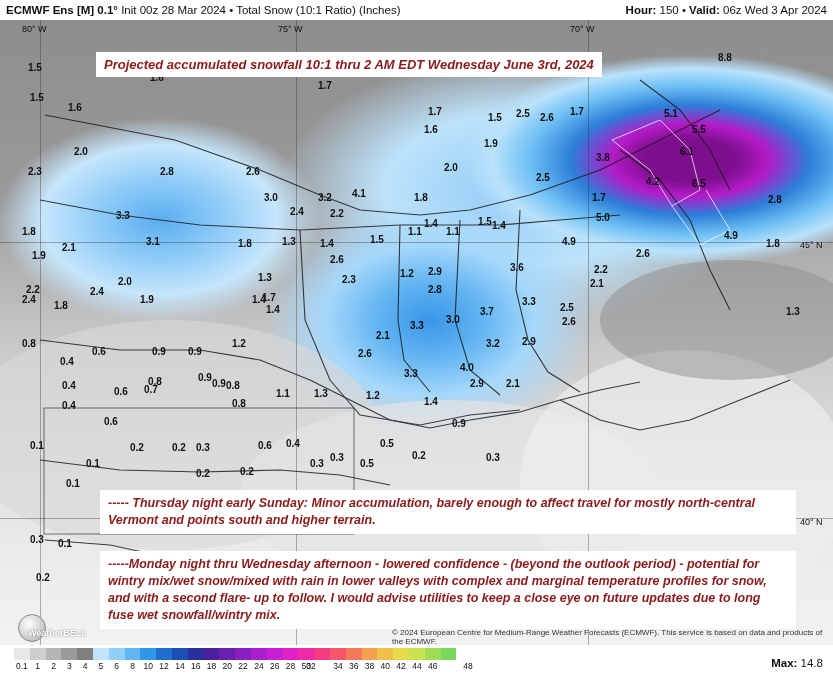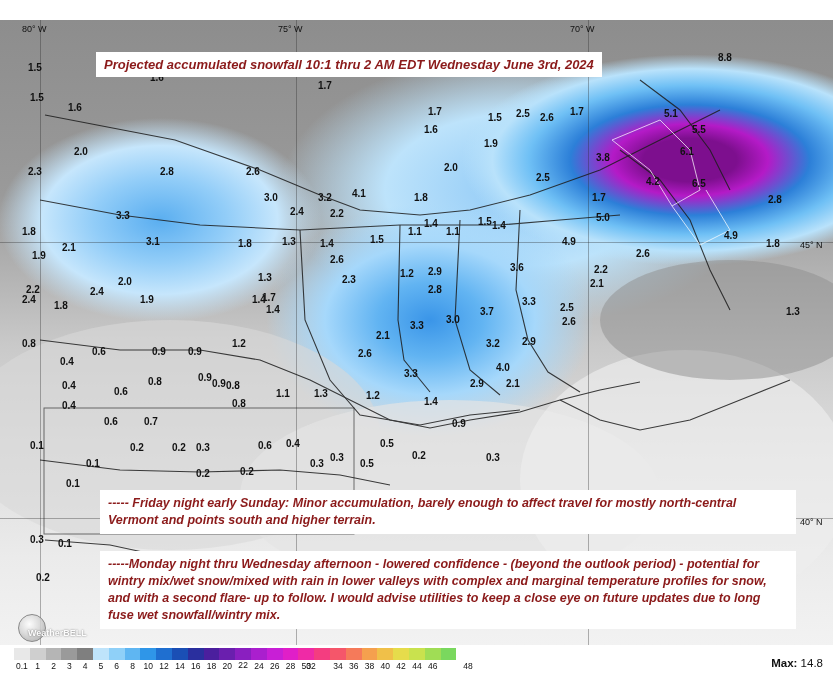--- a/index.html
+++ b/index.html
@@ -64,20 +64,35 @@
   .cbar-labels{position:absolute;left:14px;top:16px;height:12px;}
   .cbar-labels span{position:absolute;font-size:8.5px;color:#111;transform:translateX(-50%);}
   .maxbox{position:absolute;right:10px;top:12px;font-size:11.5px;color:#111;}
   .maxbox b{font-weight:bold;}
 </style>
 </head>
 <body>
 
 <div class="wrap">
 
+  <div class="header">
+    <div class="hdr-left">
+      <span class="model">ECMWF Ens [M] 0.1°</span>
+      <span>Init 00z 28 Mar 2024</span>
+      <span class="sep">•</span>
+      <span>Total Snow (10:1 Ratio) (Inches)</span>
+    </div>
+    <div class="hdr-right">
+      <b>Hour:</b>
+      <span>150</span>
+      <span>•</span>
+      <b>Valid:</b>
+      <span>06z Wed 3 Apr 2024</span>
+    </div>
+  </div>
 
   <div class="map">
     <div class="map-bg"></div>
 
     <div class="landmass" style="left:-40px;top:300px;width:420px;height:230px;background:#d9d9d9;opacity:.6;"></div>
     <div class="landmass" style="left:240px;top:380px;width:420px;height:190px;background:#e4e4e4;opacity:.7;"></div>
     <div class="landmass" style="left:520px;top:330px;width:330px;height:260px;background:#eeeeee;opacity:.65;"></div>
     <div class="landmass" style="left:600px;top:240px;width:260px;height:120px;background:#8d8d8d;opacity:.5;"></div>
 
     <div class="graticule">
@@ -140,21 +155,21 @@
         <span class="val" style="left: 60px; top: 336px;">0.4</span>
         <span class="val" style="left: 92px; top: 326px;">0.6</span>
         <span class="val" style="left: 62px; top: 360px;">0.4</span>
         <span class="val" style="left: 114px; top: 366px;">0.6</span>
         <span class="val" style="left: 148px; top: 356px;">0.8</span>
         <span class="val" style="left: 198px; top: 352px;">0.9</span>
         <span class="val" style="left: 226px; top: 360px;">0.8</span>
         <span class="val" style="left: 212px; top: 358px;">0.9</span>
         <span class="val" style="left: 62px; top: 380px;">0.4</span>
         <span class="val" style="left: 104px; top: 396px;">0.6</span>
-        <span class="val" style="left: 128px; top: 396px; padding-left: 16px;">0.7</span>
+        <span class="val" style="left: 128px; top: 364px; padding-left: 16px;">0.7</span>
         <span class="val" style="left: 232px; top: 378px;">0.8</span>
         <span class="val" style="left: 30px; top: 420px;">0.1</span>
         <span class="val" style="left: 86px; top: 438px;">0.1</span>
         <span class="val" style="left: 130px; top: 422px;">0.2</span>
         <span class="val" style="left: 172px; top: 422px;">0.2</span>
         <span class="val" style="left: 196px; top: 422px;">0.3</span>
         <span class="val" style="left: 196px; top: 448px;">0.2</span>
         <span class="val" style="left: 240px; top: 446px;">0.2</span>
         <span class="val" style="left: 258px; top: 420px;">0.6</span>
         <span class="val" style="left: 286px; top: 418px;">0.4</span>
@@ -224,41 +239,42 @@
         <span class="val" style="left: 692px; top: 104px;">5.5</span>
         <span class="val" style="left: 664px; top: 88px;">5.1</span>
         <span class="val" style="left: 718px; top: 32px;">8.8</span>
         <span class="val" style="left: 376px; top: 310px;">2.1</span>
         <span class="val" style="left: 410px; top: 300px;">3.3</span>
         <span class="val" style="left: 446px; top: 294px;">3.0</span>
         <span class="val" style="left: 486px; top: 318px;">3.2</span>
         <span class="val" style="left: 522px; top: 316px;">2.9</span>
         <span class="val" style="left: 358px; top: 328px;">2.6</span>
         <span class="val" style="left: 404px; top: 348px;">3.3</span>
-        <span class="val" style="left: 460px; top: 342px; margin-left: 36px;">4.0</span>
+        <span class="val" style="left: 460px; top: 342px;">4.0</span>
         <span class="val" style="left: 470px; top: 358px;">2.9</span>
         <span class="val" style="left: 506px; top: 358px;">2.1</span>
         <span class="val" style="left: 314px; top: 368px;">1.3</span>
         <span class="val" style="left: 366px; top: 370px;">1.2</span>
         <span class="val" style="left: 424px; top: 376px;">1.4</span>
         <span class="val" style="left: 452px; top: 398px;">0.9</span>
         <span class="val" style="left: 276px; top: 368px;">1.1</span>
         <span class="val" style="left: 380px; top: 418px;">0.5</span>
         <span class="val" style="left: 412px; top: 430px;">0.2</span>
         <span class="val" style="left: 486px; top: 432px;">0.3</span>
         <span class="val" style="left: 360px; top: 438px;">0.5</span>
       </div>
 
     <div class="title-box">
       <span>Projected accumulated snowfall 10:1 thru 2 AM EDT Wednesday June 3rd, 2024</span>
     </div>
 
-    <div class="note note1">----- Friday night early Sunday: Minor accumulation, barely enough to affect travel for mostly north-central Vermont and points south and higher terrain.</div>
+    <div class="note note1">----- Thursday night early Sunday: Minor accumulation, barely enough to affect travel for mostly north-central Vermont and points south and higher terrain.</div>
     <div class="note note2">-----Monday night thru Wednesday afternoon - lowered confidence - (beyond the outlook period) - potential for wintry mix/wet snow/mixed with rain in lower valleys with complex and marginal temperature profiles for snow, and with a second flare- up to follow. I would advise utilities to keep a close eye on future updates due to long fuse wet snowfall/wintry mix.</div>
 
+    <div class="credit">© 2024 European Centre for Medium-Range Weather Forecasts (ECMWF). This service is based on data and products of the ECMWF.</div>
 
     <div class="logo">
       <div class="disc"></div>
       <div class="txt">WeatherBELL</div>
     </div>
   </div>
 
   <div class="cbar-area">
     <div class="cbar" id="cbar">
         <i style="background: rgb(232, 232, 232);"></i>
@@ -298,21 +314,21 @@
         <span style="left: 71.1px;">4</span>
         <span style="left: 86.9px;">5</span>
         <span style="left: 102.7px;">6</span>
         <span style="left: 118.5px;">8</span>
         <span style="left: 134.3px;">10</span>
         <span style="left: 150.1px;">12</span>
         <span style="left: 165.9px;">14</span>
         <span style="left: 181.7px;">16</span>
         <span style="left: 197.5px;">18</span>
         <span style="left: 213.3px;">20</span>
-        <span style="left: 229.1px; font-family: Liberation Mono, monospace;">22</span>
+        <span style="left: 229.1px;">22</span>
         <span style="left: 244.9px;">24</span>
         <span style="left: 260.7px;">26</span>
         <span style="left: 276.5px;">28</span>
         <span style="left: 292.3px;">50</span>
         <span style="left: 297px;">32</span>
         <span style="left: 323.9px;">34</span>
         <span style="left: 339.7px;">36</span>
         <span style="left: 355.5px;">38</span>
         <span style="left: 371.3px;">40</span>
         <span style="left: 387.1px;">42</span>

